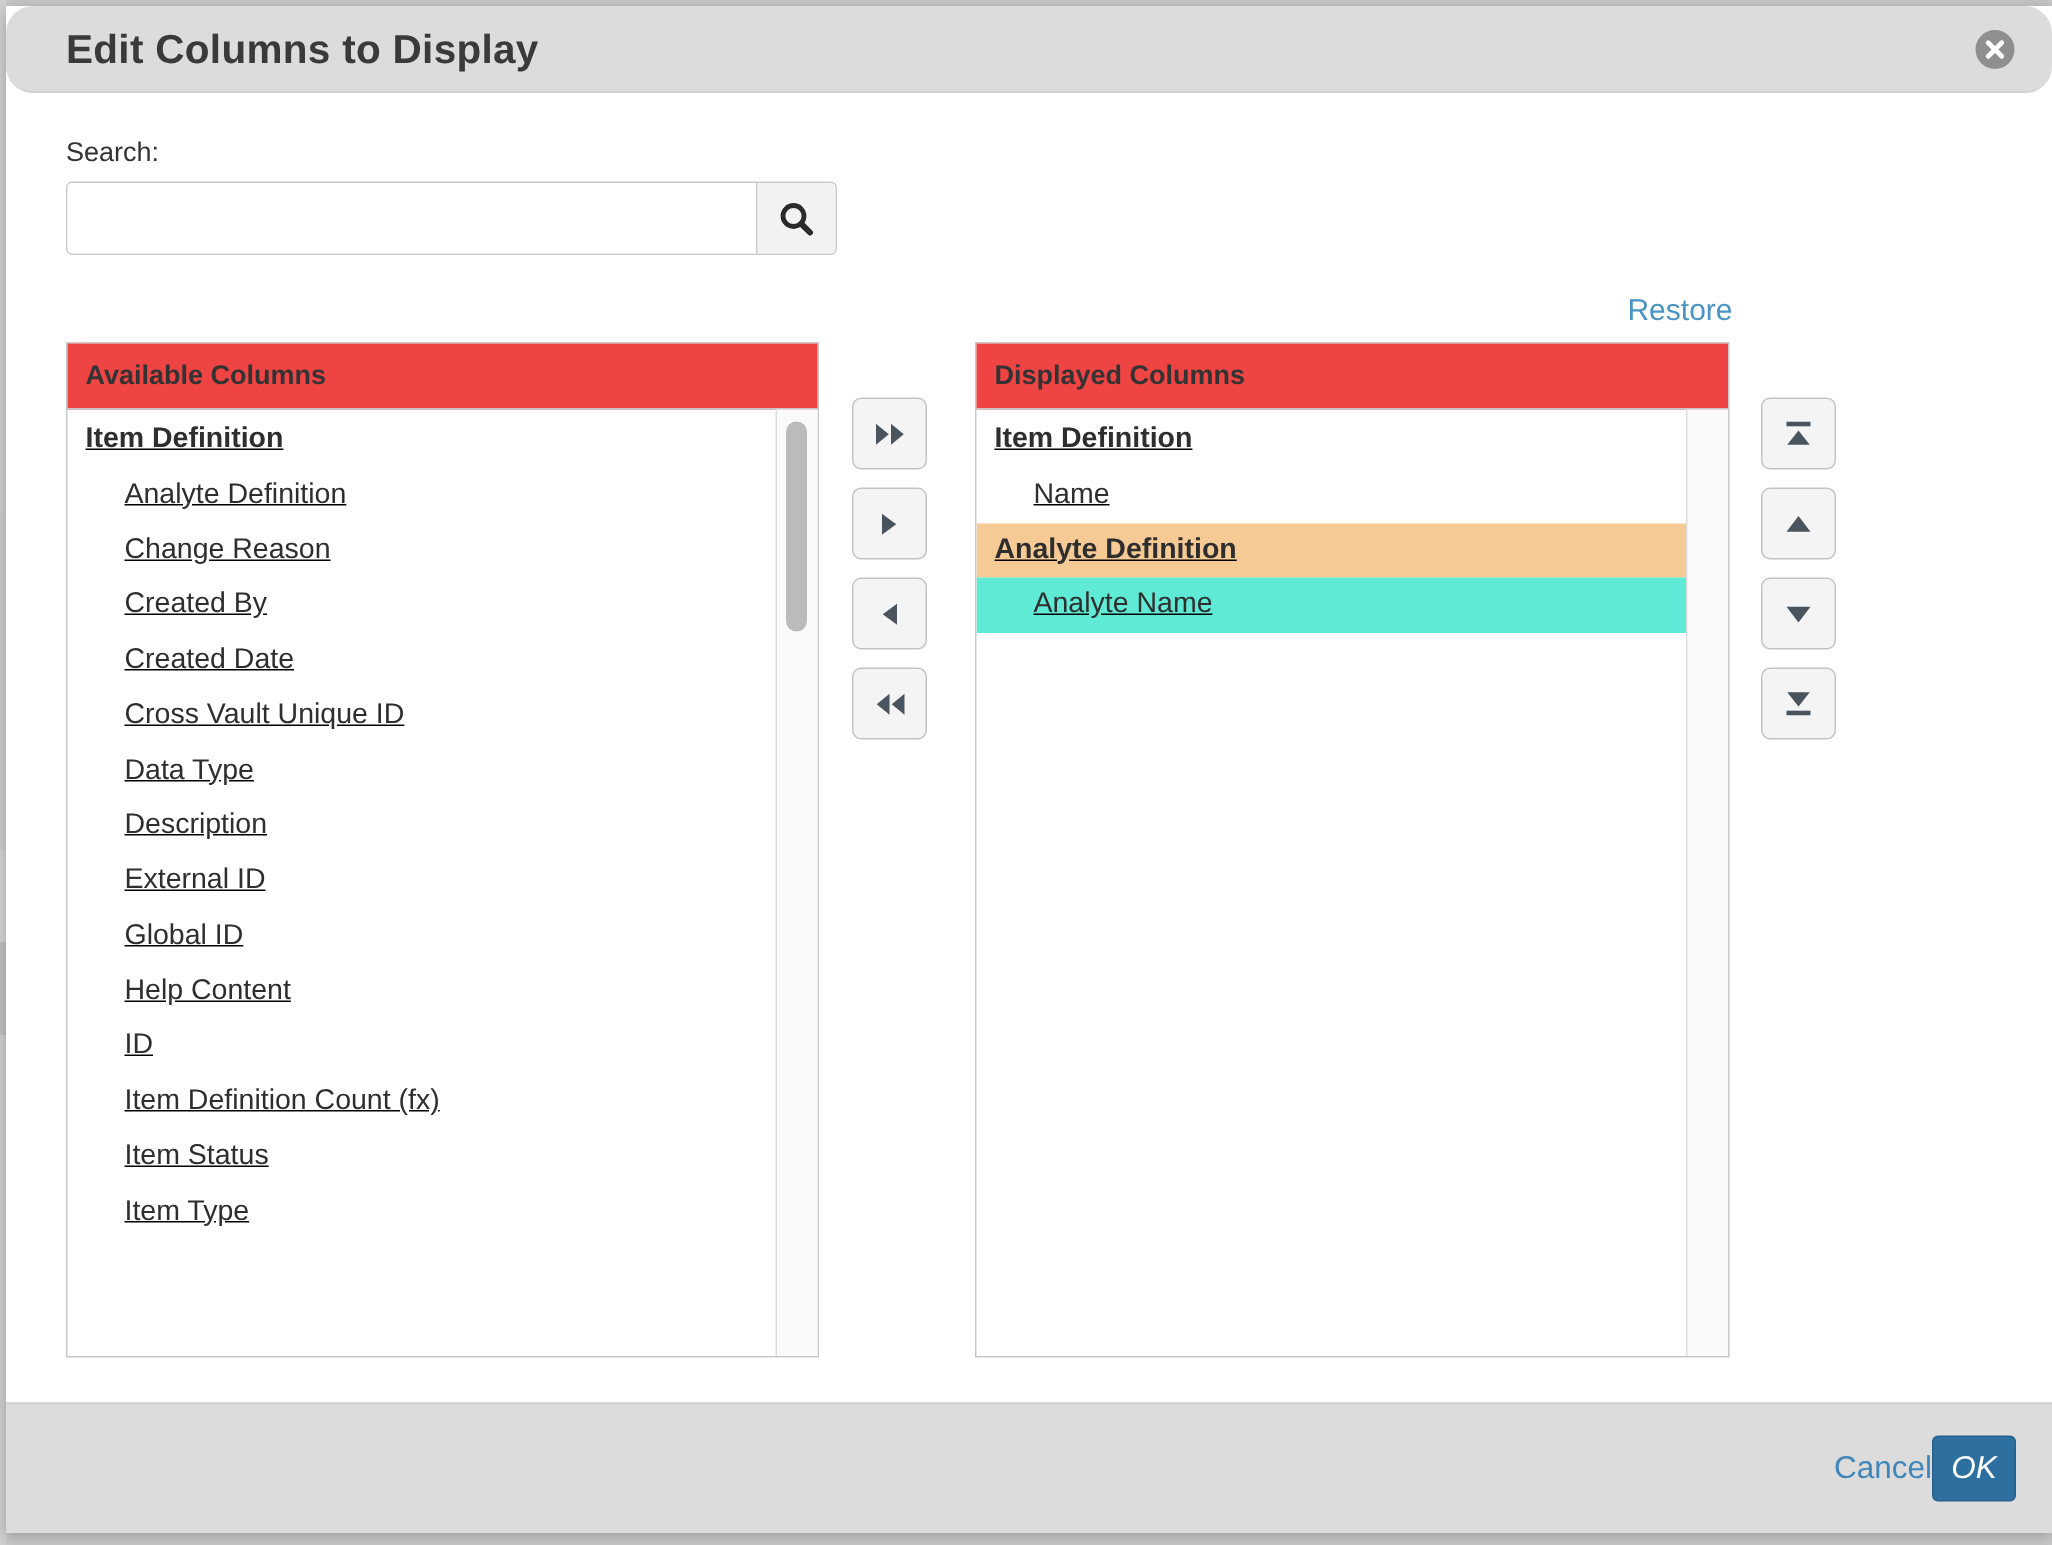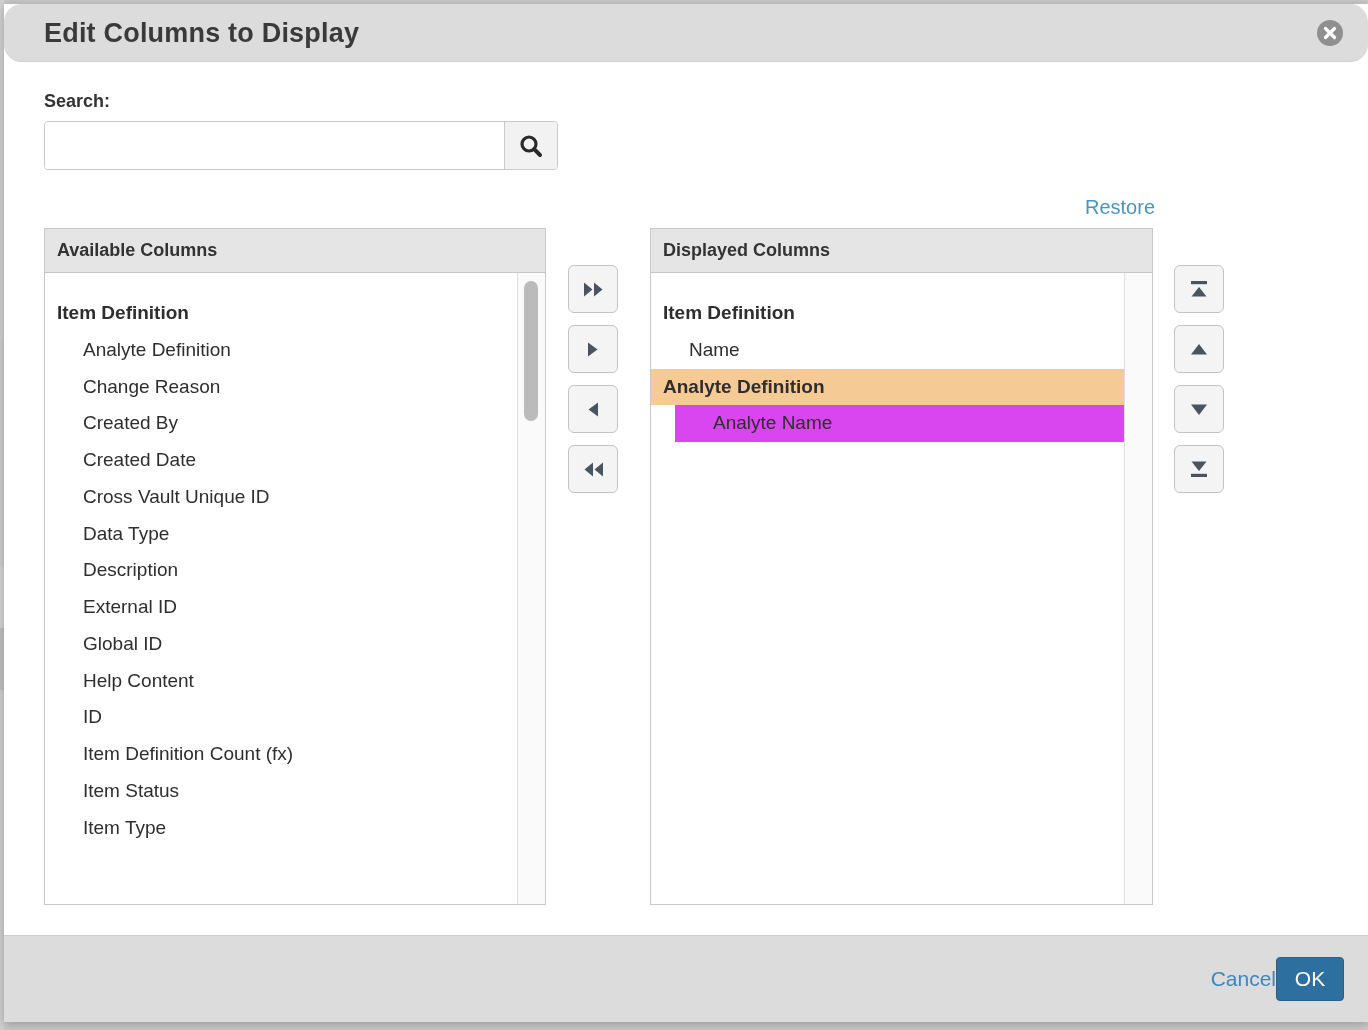--- a/index.html
+++ b/index.html
@@ -34,21 +34,21 @@
   }
   .close-btn {
     position: absolute; right: 25px; top: 16px;
     width: 26px; height: 26px; border-radius: 50%;
     background: #8f8f8f; cursor: pointer;
     display: flex; align-items: center; justify-content: center;
   }
   
   .search-label {
     position: absolute; left: 40px; top: 87px;
-    font-size: 18px; font-weight: bold; color: #333; text-align: center;
+    font-size: 18px; font-weight: normal; color: #333; text-align: center;
   }
   .search-widget {
     position: absolute; left: 40px; top: 117px;
     width: 514px; height: 49px;
     border: 1px solid #c9c9c9; border-radius: 4px;
     display: flex; overflow: hidden; background: #fff;
   }
   .search-input {
     flex: 1; border: none; outline: none;
     font-size: 19px; padding: 0 12px; color: #333;
@@ -65,37 +65,37 @@
   }
   
   .panel {
     position: absolute; top: 224px; height: 677px;
     border: 1px solid #c9c9c9; background: #fff;
   }
   .panel.available { left: 40px; width: 502px; }
   .panel.displayed { left: 646px; width: 503px; }
   .panel-header {
     position: absolute; left: 0; top: 0; right: 0; height: 44px;
-    background: #e5e5e5; border-bottom: 1px solid #c6c6c6;
+    background: #ef4444; border-bottom: 1px solid #c6c6c6;
     font-size: 18px; font-weight: bold; color: #333;
     line-height: 43px; padding-left: 12px;
   }
   .panel-list {
     position: absolute; left: 0; top: 44px; bottom: 0; right: 28px;
-    overflow: hidden; padding-top: 22px;
+    overflow: hidden; padding-top: 2px; text-decoration: underline;
   }
   .row {
     height: 36.75px; line-height: 36.75px;
     font-size: 19px; color: #2e2e2e;
     white-space: nowrap; overflow: hidden; cursor: default;
   }
   .row.group { font-weight: bold; padding-left: 12px; }
   .row.item  { padding-left: 38px; }
   .row.group.selected { background: #f6ca94; }
-  .row.item.selected  { background: #d946ef; margin-left: 24px; }
+  .row.item.selected  { background: #5eead4; }
   .scrollbar {
     position: absolute; right: 0; top: 44px; bottom: 0; width: 28px;
     background: #fafafa; border-left: 1px solid #dedede;
   }
   .scrollbar .thumb {
     position: absolute; left: 6px; top: 8px;
     width: 14px; height: 140px;
     background: #bbbbbb; border-radius: 7px;
   }
   
@@ -114,25 +114,26 @@
   .modal-footer {
     position: absolute; left: 0; right: 0; bottom: 0; height: 87px;
     background: #dcdcdc; border-top: 1px solid #cdcdcd;
     display: flex; align-items: center; justify-content: flex-end;
     padding-right: 24px;
   }
   .cancel-link {
     font-size: 21px; color: #3f86ba; text-decoration: none; cursor: pointer;
   }
   .ok-btn {
-    width: 68px; height: 44px;
+    width: 56px; height: 44px;
     background: #2d6f9e; color: #ffffff;
     border: 1px solid #27618b; border-radius: 4px;
     font-size: 21px; cursor: pointer;
     font-family: "Liberation Sans", sans-serif;
+    font-style: italic;
   }
 </style>
 </head>
 <body>
 
 <div class="edge-strip"></div>
 
 <div class="modal">
 
   <div class="modal-header">

